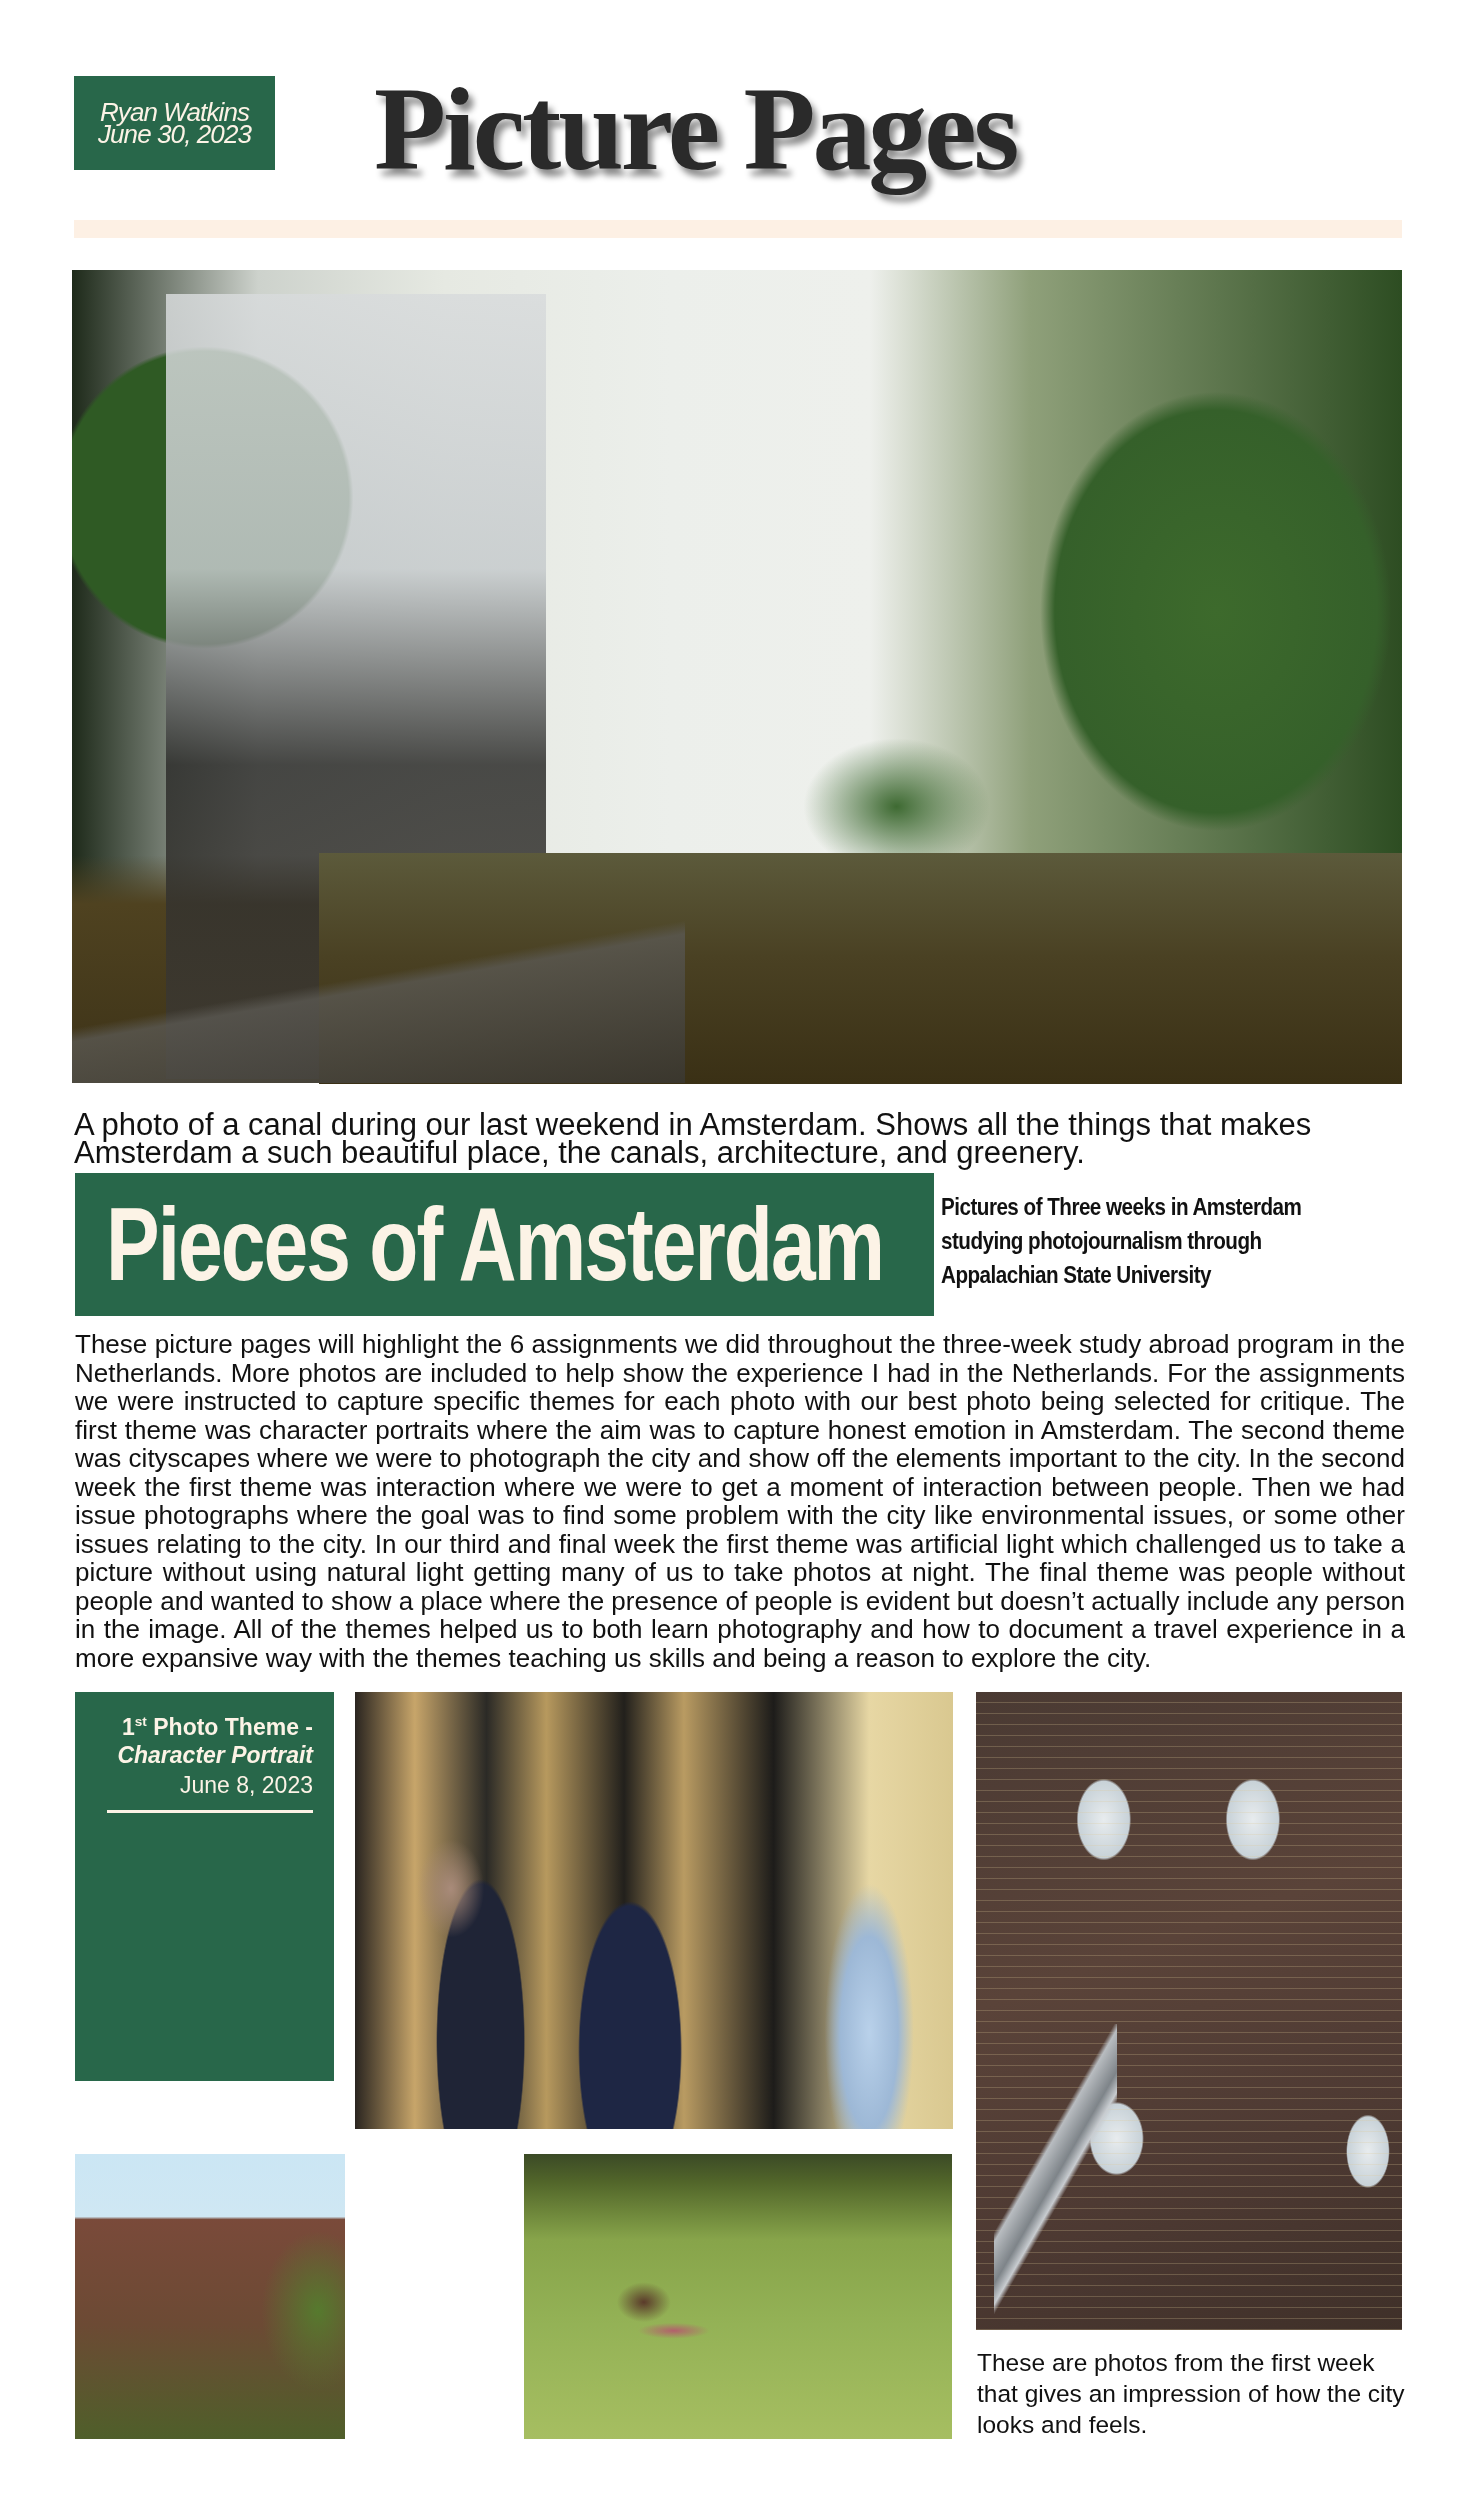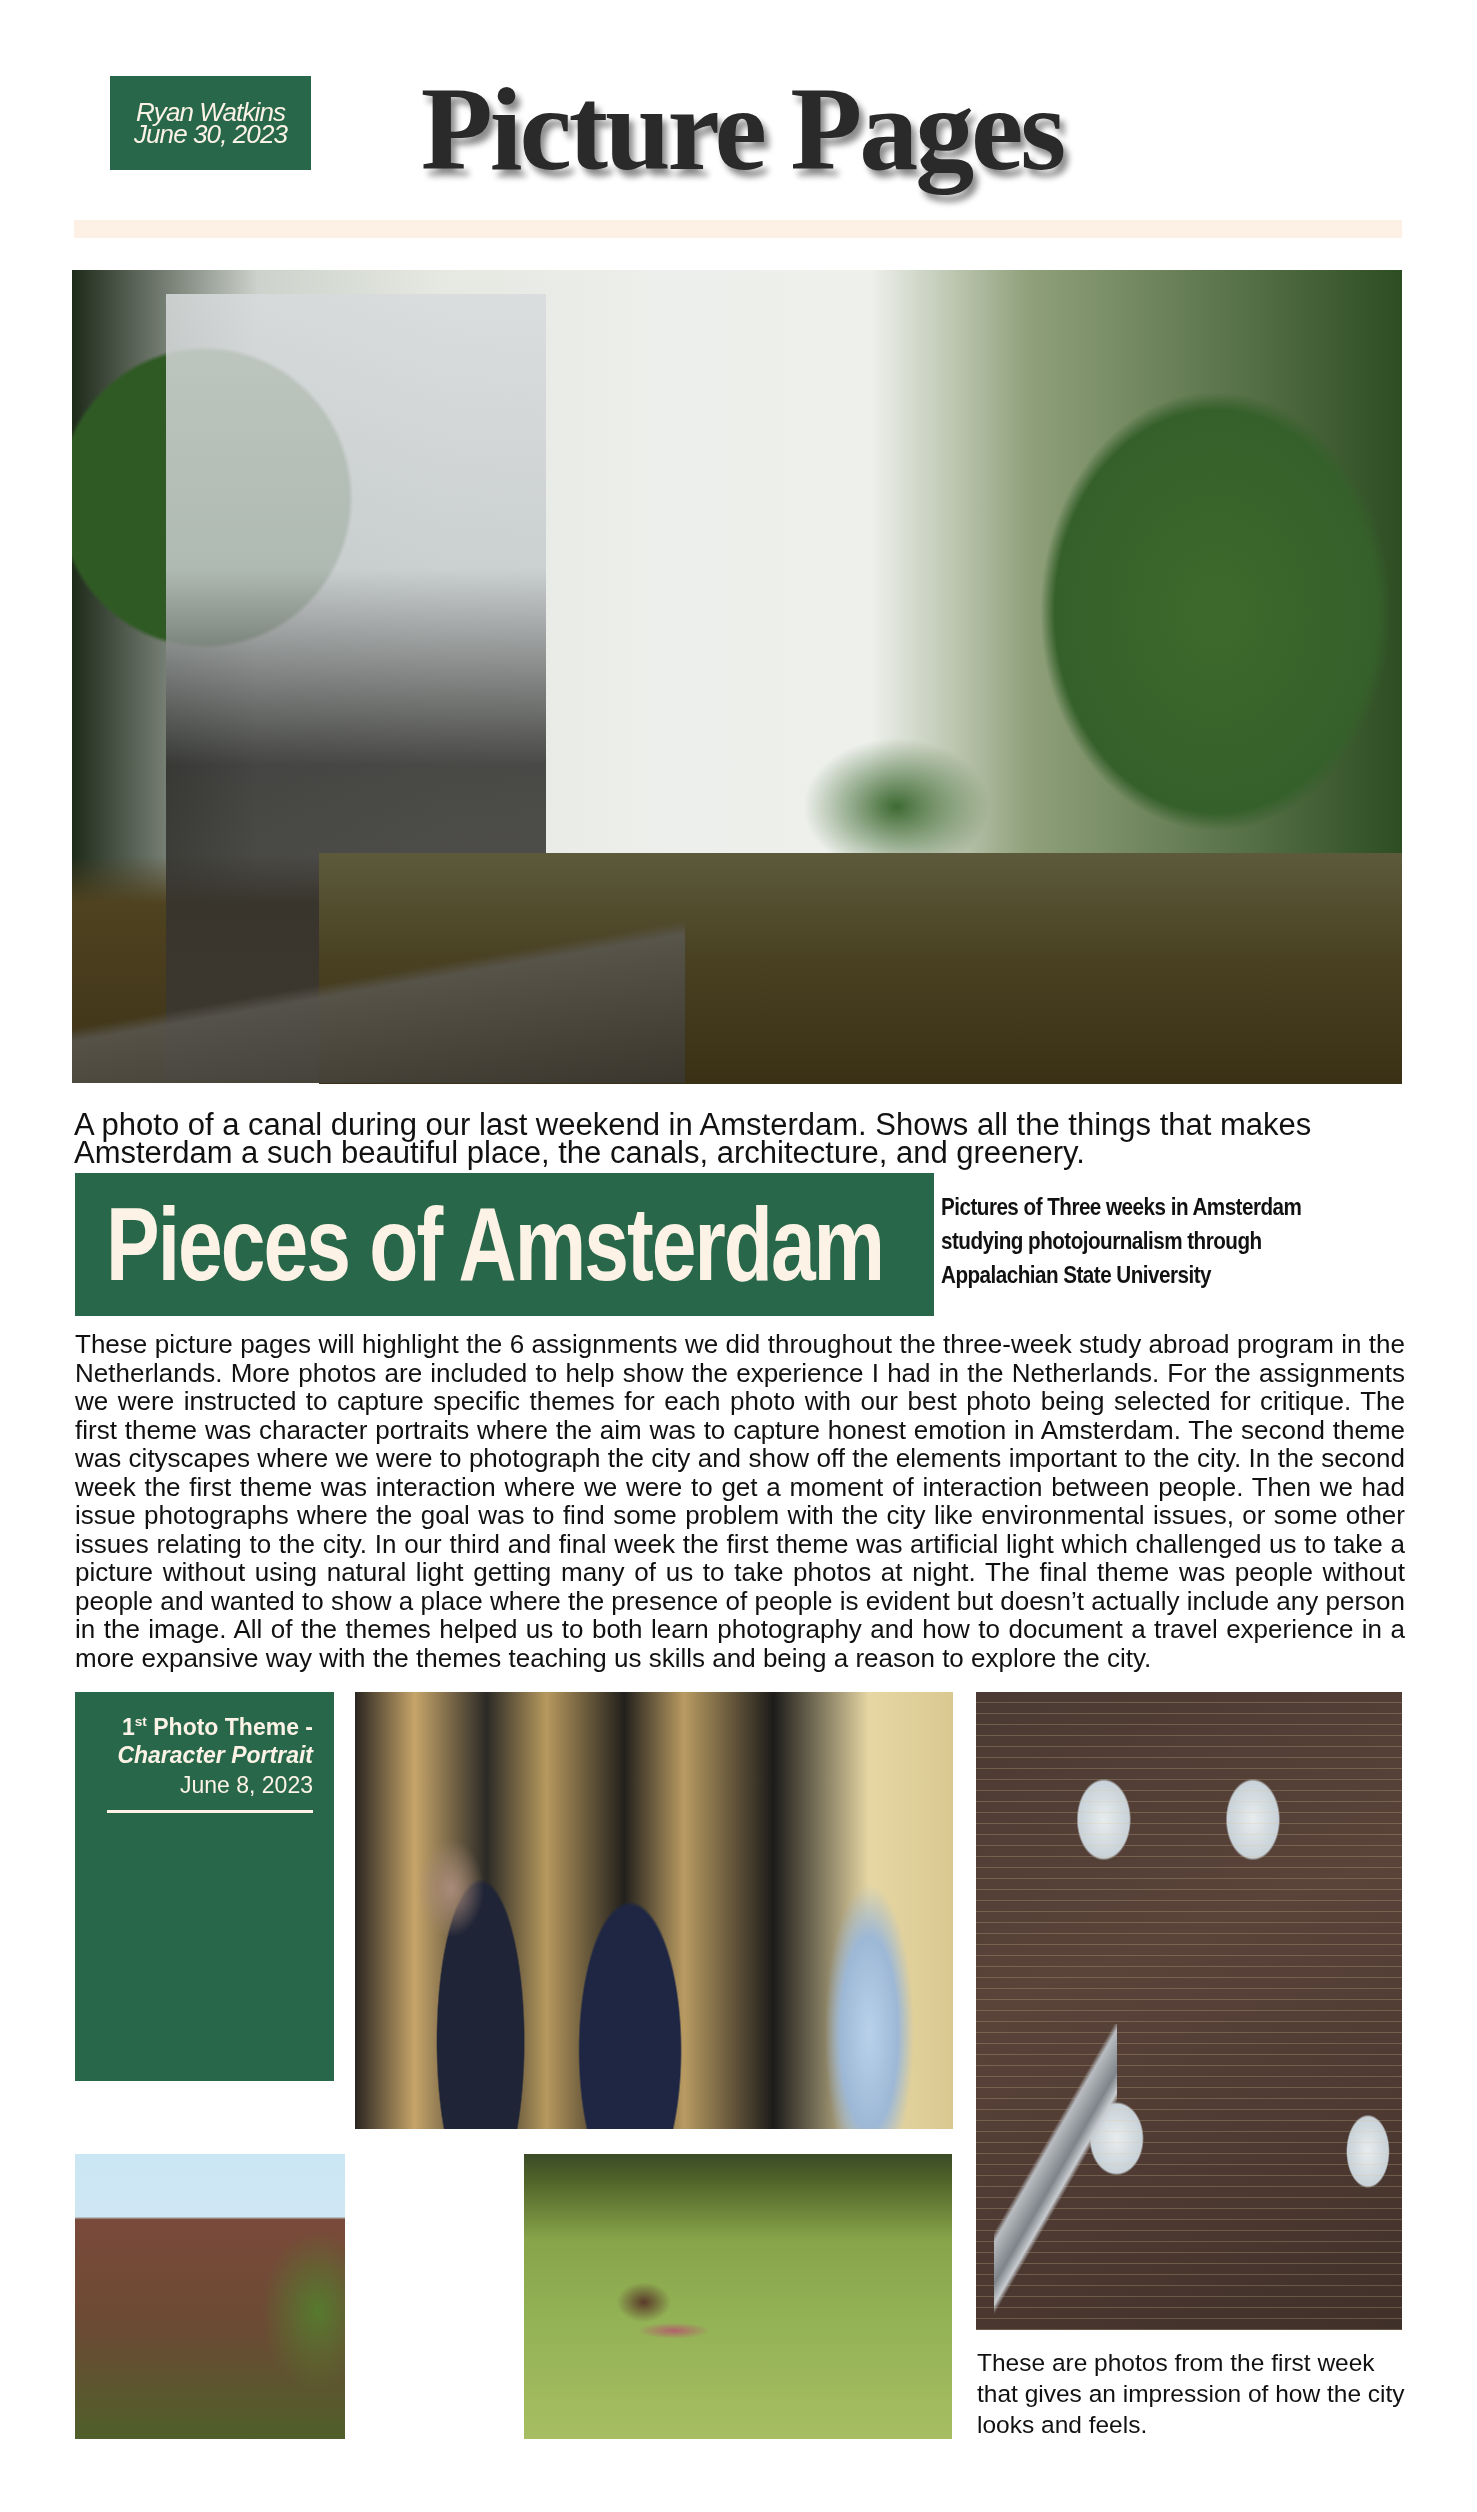--- a/index.html
+++ b/index.html
@@ -6,32 +6,31 @@
   html, body { width: 1478px; height: 2512px; background: #ffffff; overflow: hidden; }
   body { position: relative; font-family: "Liberation Sans", sans-serif; color: #111; }
 
   .abs { position: absolute; }
 
   
   .byline {
     left: 74px; top: 76px; width: 201px; height: 94px;
     background: #28674a; color: #fcf3e6;
     display: flex; flex-direction: column; justify-content: center; align-items: center;
-    font-style: italic; font-size: 26px; line-height: 22px; letter-spacing: -0.9px; margin-left: 36px;
+    font-style: italic; font-size: 26px; line-height: 22px; letter-spacing: -0.9px;
   }
 
   
   .title {
     left: 374px; top: 50px; width: 736px; height: 159px;
     font-family: "Liberation Serif", serif; font-weight: bold;
     font-size: 118px; line-height: 159px; color: #2a2a2a;
     letter-spacing: -3.1px;
     text-shadow: 4.9px 7.4px 6.1px rgba(0,0,0,0.45);
     transform: scaleX(1.0);
-    text-align: center;
   }
 
   .cream-bar { left: 74px; top: 220px; width: 1328px; height: 18px; background: #fdf0e4; }
 
   
   .photo { overflow: hidden; }
   .hero { left: 72px; top: 270px; width: 1330px; height: 813px;
     background:
       radial-gradient(ellipse 18% 30% at 10% 28%, #2f5a24 0%, #2f5a24 60%, transparent 62%),
       radial-gradient(ellipse 22% 45% at 86% 42%, #3d6a2c 0%, #35602a 55%, transparent 60%),

